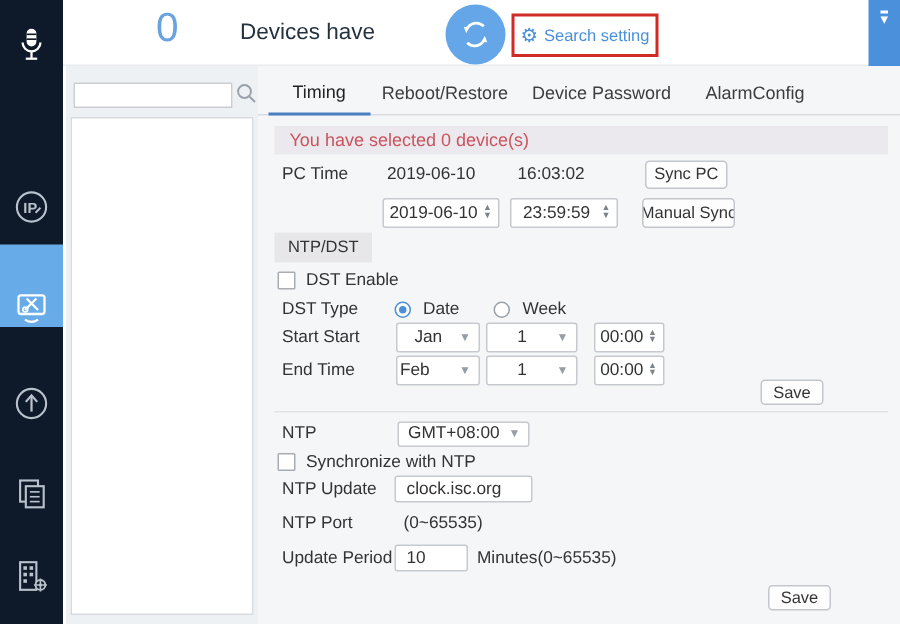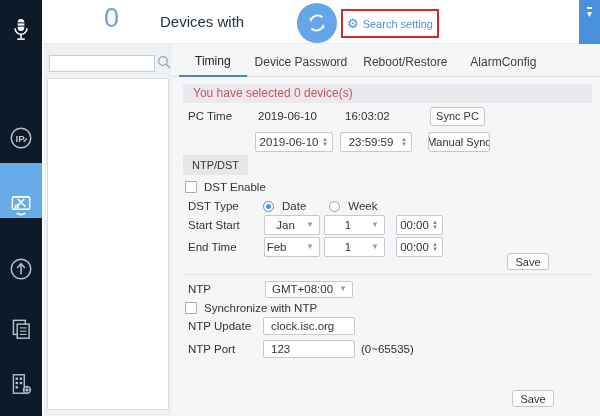--- a/index.html
+++ b/index.html
@@ -115,21 +115,21 @@
         <circle cx="17.5" cy="17.5" r="3" fill="#0e1a2a" stroke="#b9c2cc" stroke-width="1.2"></circle>
         <circle cx="17.5" cy="17.5" r="1" fill="#b9c2cc"></circle>
         <line x1="17.5" y1="13.5" x2="17.5" y2="21.5" stroke="#b9c2cc" stroke-width="1"></line>
         <line x1="13.5" y1="17.5" x2="21.5" y2="17.5" stroke="#b9c2cc" stroke-width="1"></line>
       </svg>
     </div>
   </div>
 
   <div class="topbar">
     <div class="count">0</div>
-    <div class="devfound">Devices with</div>
+    <div class="devfound">Devices have</div>
     <div class="refresh">
       <svg width="24" height="24" viewBox="0 0 24 24">
         <path d="M17.5 6.5 A7 7 0 0 0 6 9" fill="none" stroke="#fff" stroke-width="1.8"></path>
         <polygon points="4.2,6.8 7.8,7.2 5.8,11.2" fill="#fff"></polygon>
         <path d="M6.5 17.5 A7 7 0 0 0 18 15" fill="none" stroke="#fff" stroke-width="1.8"></path>
         <polygon points="19.8,17.2 16.2,16.8 18.2,12.8" fill="#fff"></polygon>
       </svg>
     </div>
     <div class="annot">
       <span class="gear">⚙</span>
@@ -148,22 +148,22 @@
         <circle cx="6" cy="6" r="4.3" fill="none" stroke="#99a1aa" stroke-width="1.3"></circle>
         <line x1="9.3" y1="9.3" x2="13" y2="13" stroke="#99a1aa" stroke-width="1.3"></line>
       </svg>
     </span>
     <div class="listbox"></div>
   </div>
 
   <div class="main">
     <div class="tabbar">
       <div class="tab active">Timing</div>
+      <div class="tab">Reboot/Restore</div>
       <div class="tab">Device Password</div>
-      <div class="tab">Reboot/Restore</div>
       <div class="tab last">AlarmConfig</div>
     </div>
 
     <div class="banner">You have selected 0 device(s)</div>
 
     <div class="row" style="left:16px; top:62px; height:20px;">
       <span class="lbl" style="width:70px;">PC Time</span>
       <span class="val" style="width:87px;">2019-06-10</span>
       <span class="val" style="width:85px;">16:03:02</span>
       <button class="btn" style="width:55px; height:19px;">Sync PC</button>
@@ -257,21 +257,25 @@
       <span class="lbl">Synchronize with NTP</span>
     </div>
 
     <div class="row" style="left:16px; top:273px; height:18px;">
       <span class="lbl" style="width:75px;">NTP Update</span>
       <input class="txtin" style="width: 92px;" value="clock.isc.org">
     </div>
 
     <div class="row" style="left:16px; top:296px; height:18px;">
       <span class="lbl" style="width:75px;">NTP Port</span>
-      <input class="txtin" style="width: 92px;" value="123">
       <span class="hint">(0~65535)</span>
     </div>
 
+    <div class="row" style="left:16px; top:319px; height:18px;">
+      <span class="lbl" style="width:75px;">Update Period</span>
+      <input class="txtin" style="width: 49px;" value="10">
+      <span class="hint">Minutes(0~65535)</span>
+    </div>
 
     <button class="btn abs" style="left:340px; top:346px; width:42px; height:17px;">Save</button>
   </div>
 
 </div>
 
 </body></html>

